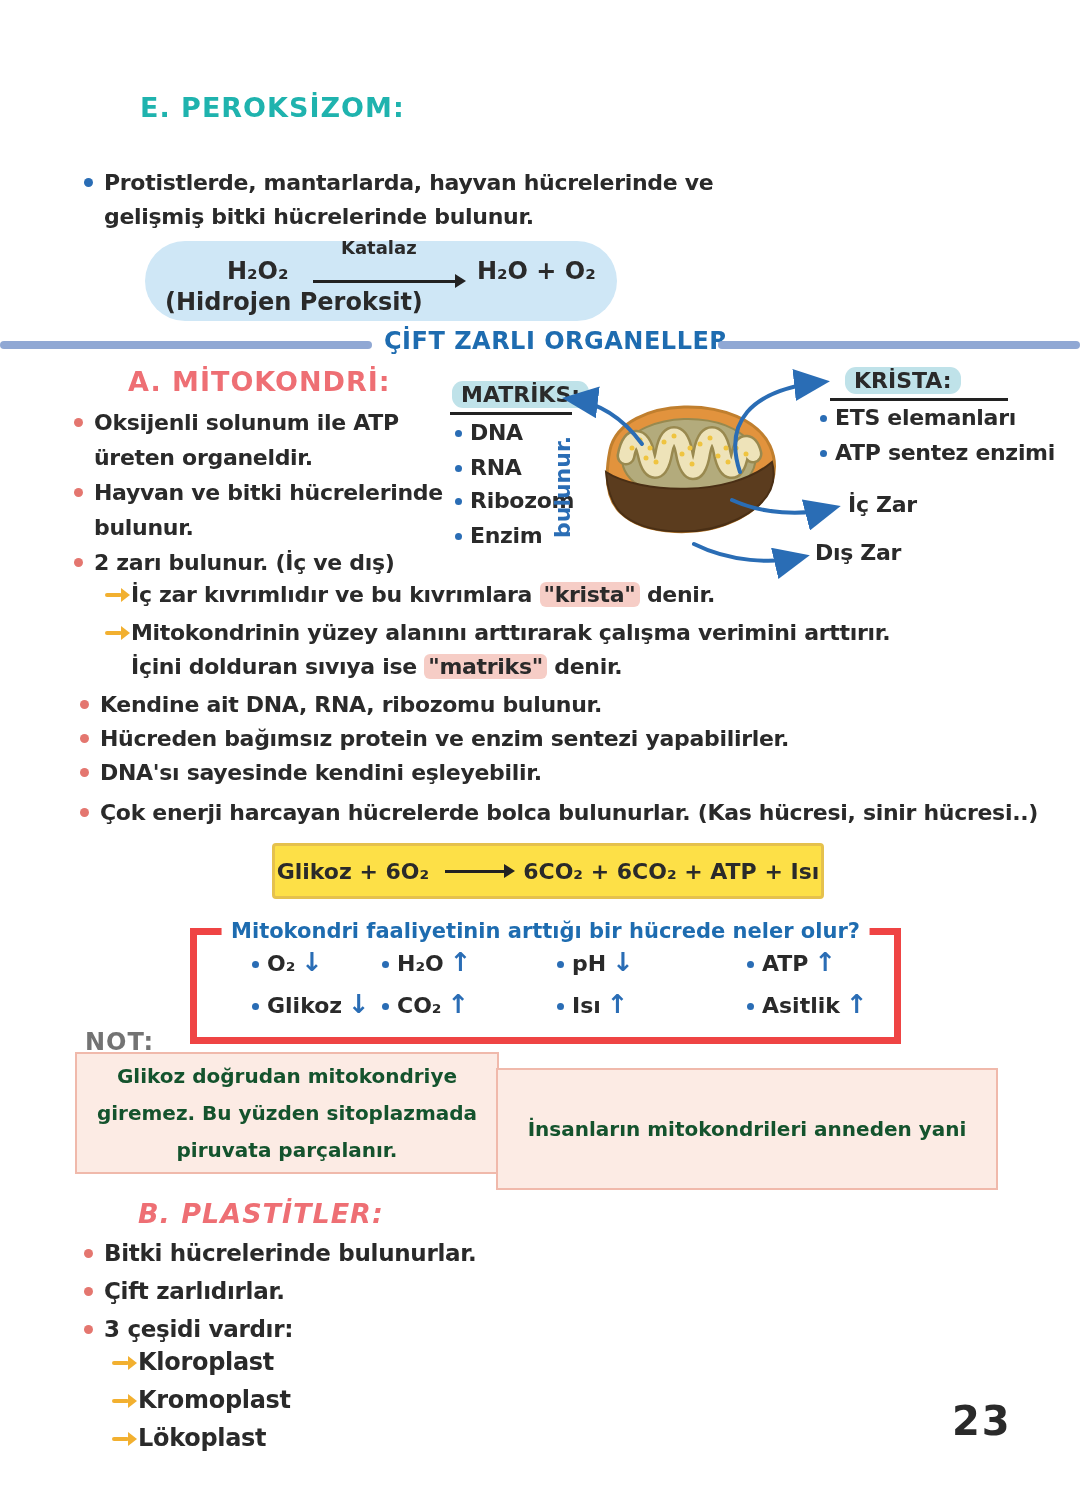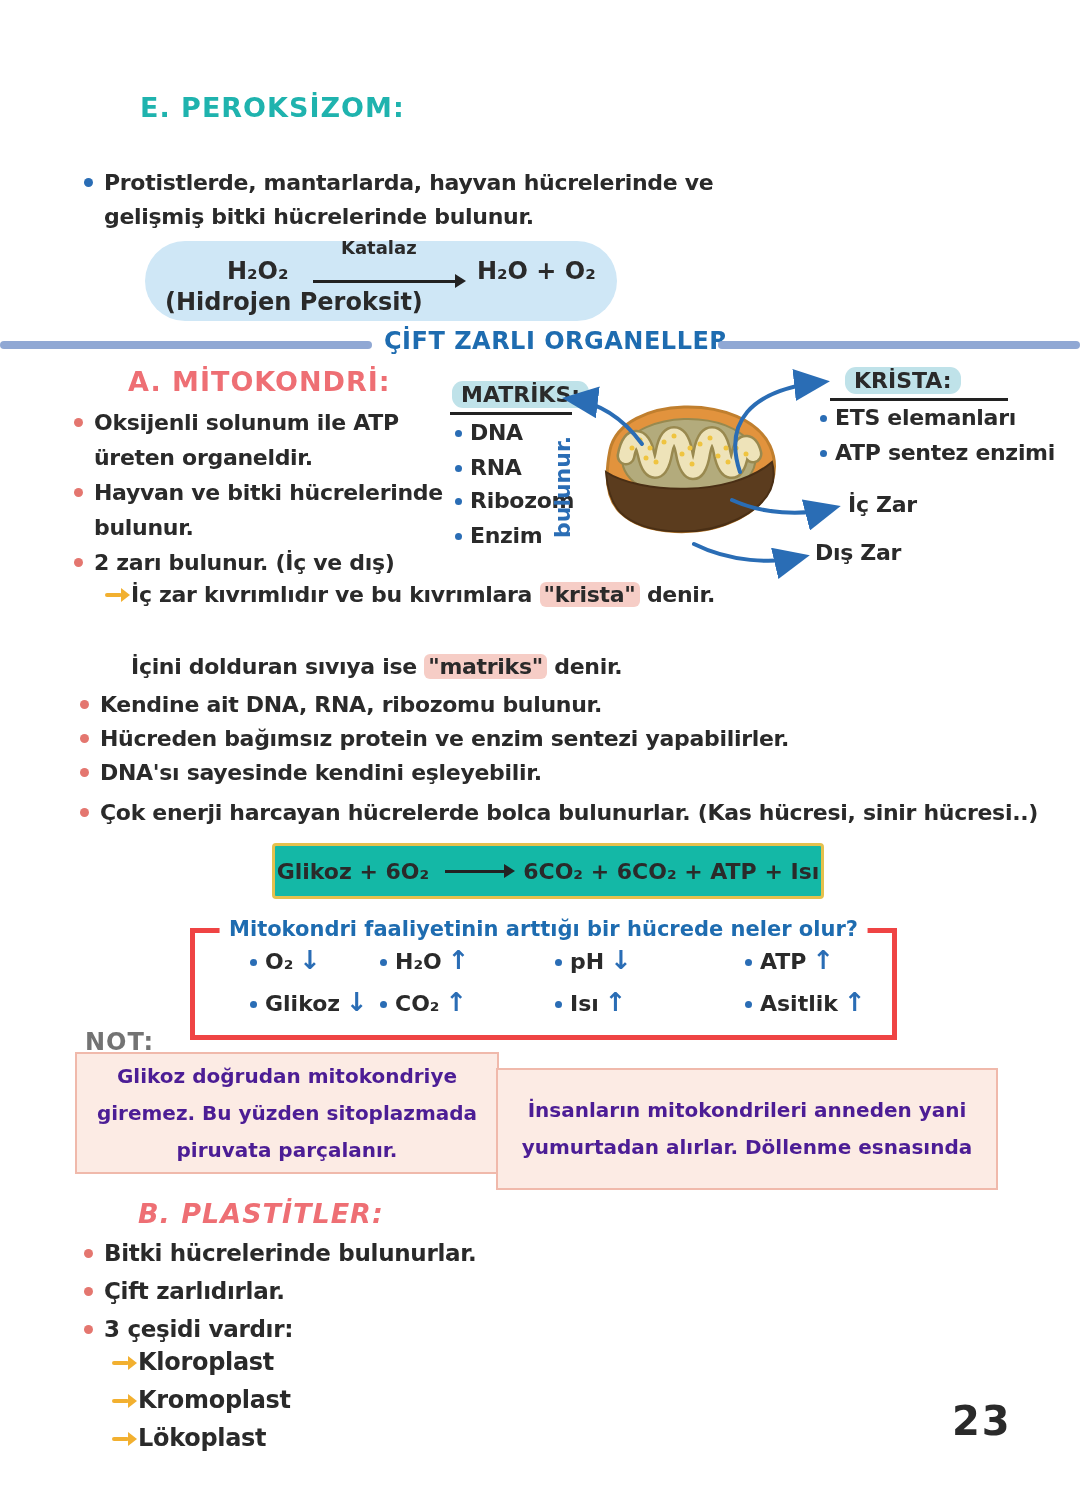--- a/index.html
+++ b/index.html
@@ -18,29 +18,29 @@
   .pill-teal{background:#bfe2e9;border-radius:11px;padding:1px 9px;}
   .underline-blk{position:absolute;height:3px;background:#222;}
   .divider-line{position:absolute;height:8px;background:#90a8d4;border-radius:4px;top:341px;}
   .arrow-y{display:inline-block;position:relative;width:17px;height:4px;background:#f2b030;border-radius:2px;margin-right:9px;vertical-align:5px;}
   .arrow-y::after{content:"";position:absolute;right:-8px;top:-5px;border-left:9px solid #f2b030;border-top:7px solid transparent;border-bottom:7px solid transparent;}
   .arrow-blk{display:inline-block;position:relative;height:3px;background:#222;vertical-align:6px;}
   .arrow-blk::after{content:"";position:absolute;right:-8px;top:-6px;border-left:11px solid #222;border-top:7px solid transparent;border-bottom:7px solid transparent;}
   .ud{color:#2a6db5;font-size:26px;font-weight:700;margin-left:6px;}
   .vert{writing-mode:vertical-rl;transform:rotate(180deg);color:#2a6db5;font-size:22px;}
   .reaction-blob{position:absolute;left:145px;top:241px;width:472px;height:80px;background:#cfe7f6;border-radius:40px;}
-  .eq-box{position:absolute;left:272px;top:843px;width:546px;height:50px;background:#14b8a6;border:3px solid #e5c14d;border-radius:4px;
+  .eq-box{position:absolute;left:272px;top:843px;width:546px;height:50px;background:#fde047;border:3px solid #e5c14d;border-radius:4px;
           display:flex;align-items:center;justify-content:center;font-size:22px;}
-  .q-box{position:absolute;left:190px;top:928px;width:697px;height:102px;border:5px solid #ef4444;background:#fff;}
+  .q-box{position:absolute;left:190px;top:928px;width:697px;height:102px;border:7px solid #ef4444;background:#fff;}
   .q-title{position:absolute;top:-16px;left:50%;transform:translateX(-50%);background:#fff;padding:0 10px;
            color:#1e6cb0;font-size:21px;white-space:nowrap;}
   .q-item{position:absolute;white-space:nowrap;font-size:22px;}
   .note-box{position:absolute;top:1052px;background:#fcebe4;border:2px solid #f0b9ab;
             display:flex;flex-direction:column;align-items:center;justify-content:center;
-            font-size:20px;line-height:37px;text-align:center;color:#4c1d95;}
+            font-size:20px;line-height:37px;text-align:center;color:#14532d;}
   .pg-num{position:absolute;left:952px;top:1398px;font-size:40px;letter-spacing:2px;}
   svg{display:block;}
 </style>
 </head>
 <body>
 
 <div class="page">
 
   <div class="abs h-teal" style="left:140px;top:92px;">E. PEROKSİZOM:</div>
 
@@ -135,20 +135,23 @@
   </div>
   <div class="underline-blk" style="left:830px;top:398px;width:178px;"></div>
   <div class="abs body-txt" style="left:820px;top:405px;"><span class="dot dot-blue dot-sm"></span><span>ETS elemanları</span></div>
   <div class="abs body-txt" style="left:820px;top:440px;"><span class="dot dot-blue dot-sm"></span><span>ATP sentez enzimi</span></div>
   <div class="abs body-txt" style="left:848px;top:492px;">İç Zar</div>
   <div class="abs body-txt" style="left:815px;top:540px;">Dış Zar</div>
 
   <div class="abs body-txt" style="left:105px;top:582px;">
     <span class="arrow-y"></span><span>İç zar kıvrımlıdır ve bu kıvrımlara </span><span class="hl-pink">"krista"</span><span> denir.</span>
   </div>
+  <div class="abs body-txt" style="left:105px;top:620px;">
+    <span class="arrow-y"></span><span>Mitokondrinin yüzey alanını arttırarak çalışma verimini arttırır.</span>
+  </div>
   <div class="abs body-txt" style="left:131px;top:654px;">
     <span>İçini dolduran sıvıya ise </span><span class="hl-pink">"matriks"</span><span> denir.</span>
   </div>
   <div class="abs body-txt" style="left:80px;top:692px;">
     <span class="dot dot-red"></span><span>Kendine ait DNA, RNA, ribozomu bulunur.</span>
   </div>
   <div class="abs body-txt" style="left:80px;top:760px;">
     <span class="dot dot-red"></span><span>DNA'sı sayesinde kendini eşleyebilir.</span>
   </div>
   <div class="abs body-txt" style="left:80px;top:726px;">
@@ -178,21 +181,20 @@
 
   <div class="abs" style="left:85px;top:1028px;font-size:24px;color:#737373;letter-spacing:1px;">NOT:</div>
 
   <div class="note-box" style="left:75px;width:420px;height:118px;">
     <div>Glikoz doğrudan mitokondriye</div>
     <div>giremez. Bu yüzden sitoplazmada</div>
     <div>piruvata parçalanır.</div>
   </div>
   <div class="note-box" style="left:496px;width:498px;height:118px;margin-top:16px;">
     <div>İnsanların mitokondrileri anneden yani</div>
-    <div>yumurtadan alırlar. Döllenme esnasında</div>
   </div>
 
   <div class="abs h-pink" style="left:138px;top:1198px;font-style:italic;">B. PLASTİTLER:</div>
   <div class="abs body-txt" style="left:84px;top:1240px;font-size:23px;">
     <span class="dot dot-red"></span><span>Bitki hücrelerinde bulunurlar.</span>
   </div>
   <div class="abs body-txt" style="left:84px;top:1278px;font-size:23px;">
     <span class="dot dot-red"></span><span>Çift zarlıdırlar.</span>
   </div>
   <div class="abs body-txt" style="left:84px;top:1316px;font-size:23px;">

